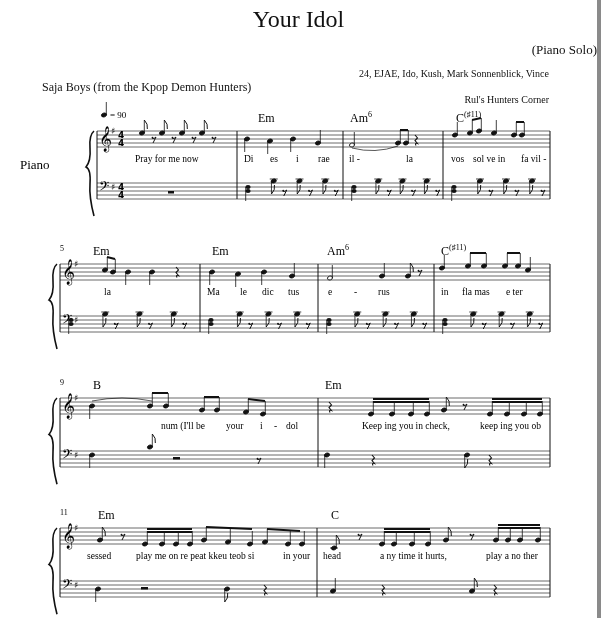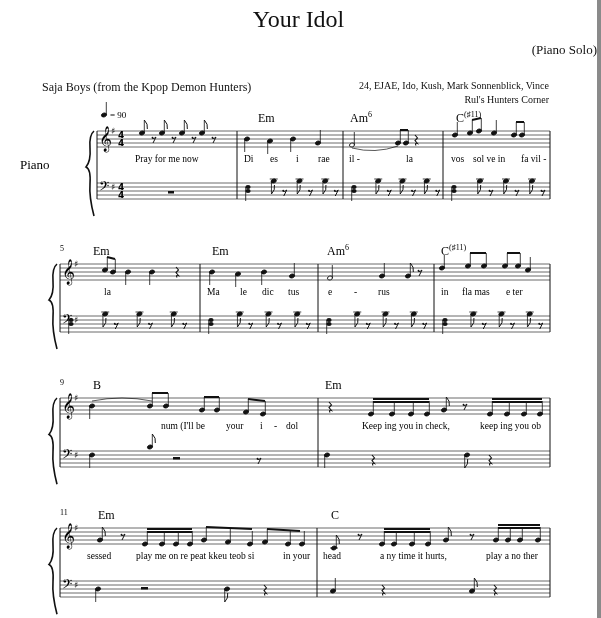--- a/index.html
+++ b/index.html
@@ -2,21 +2,21 @@
 <html><head>
 <meta charset="utf-8">
 <style>
   html,body{margin:0;padding:0;background:#fff;}
   body{width:601px;height:618px;position:relative;overflow:hidden;font-family:"DejaVu Serif","Liberation Serif",serif;color:#111;}
   .page{position:absolute;left:0;top:0;width:597px;height:618px;background:#fff;}
   .edge{position:absolute;left:597px;top:0;width:4px;height:618px;background:#8a8a8a;}
   .title{position:absolute;left:0;width:597px;top:6px;text-align:center;font-size:24px;font-family:"Liberation Serif",serif;}
   .subtitle{position:absolute;left:0;width:597px;top:42px;text-align:right;font-size:13px;font-family:"Liberation Serif",serif;}
   .composer-left{position:absolute;left:42px;top:80px;font-size:12px;font-family:Liberation Serif, serif;}
-  .composer-right{position:absolute;right:120px;top:80px;font-size:10px;font-family:"Liberation Serif",serif;text-align:right;margin-left:40px;}
+  .composer-right{position:absolute;right:120px;top:68px;font-size:10px;font-family:"Liberation Serif",serif;text-align:right;margin-left:40px;}
   .arranger{position:absolute;right:120px;top:94px;font-size:10px;font-family:"Liberation Serif",serif;}
   svg{position:absolute;left:0;top:0;}
   .lyr{font-family:"Liberation Serif",serif;font-size:9.5px;}
   .chord{font-family:"Liberation Serif",serif;font-size:12px;}
   .mnum{font-family:"Liberation Serif",serif;font-size:8px;}
 </style>
 </head>
 <body>
 
 <div class="page">

